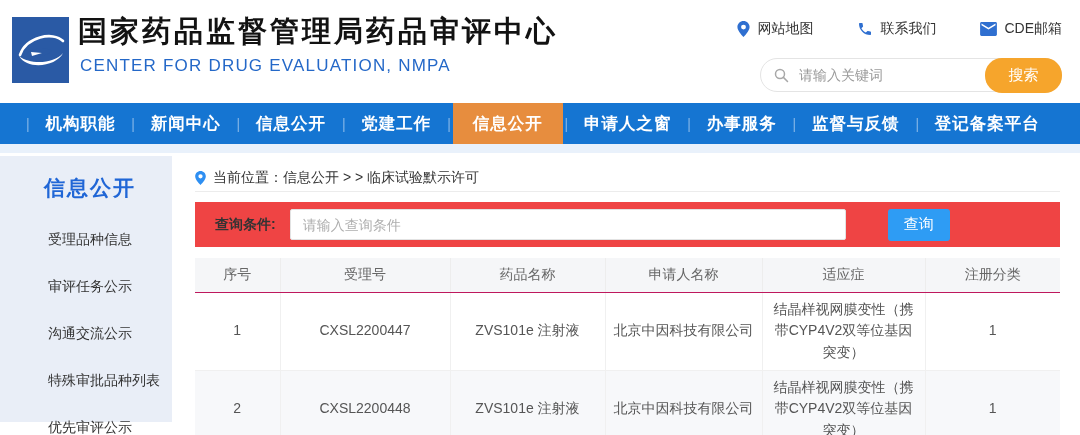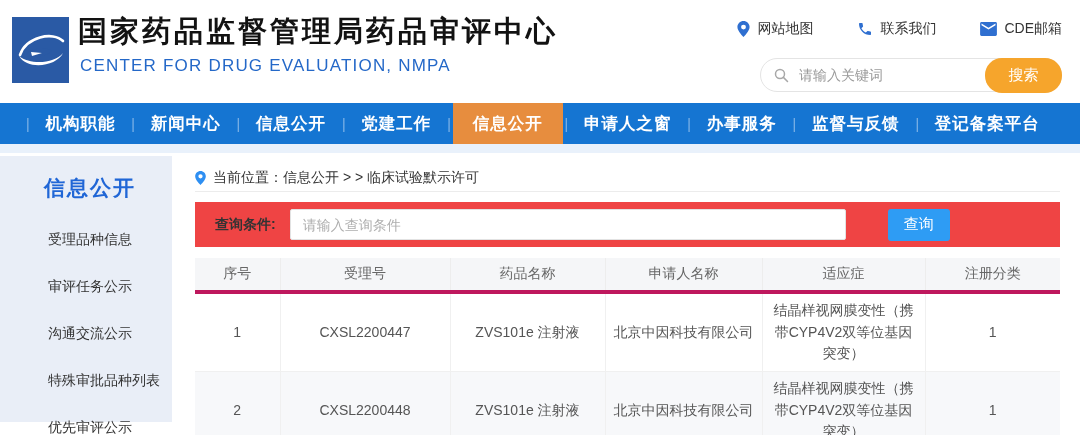--- a/index.html
+++ b/index.html
@@ -65,21 +65,21 @@
   .query-label{margin-left:20px;font-size:14px;font-weight:bold;color:#333;white-space:nowrap;}
   .query-input{margin-left:14px;width:556px;height:31px;border:1px solid #e2e2e2;border-radius:2px;
         padding:0 12px;font-size:14px;color:#333;outline:none;font-family:inherit;}
   .query-input::placeholder{color:#aeaeae;}
   .query-btn{margin-left:42px;width:62px;height:32px;background:var(--btn-blue);border:none;border-radius:3px;
         color:#fff;font-size:15px;cursor:pointer;font-family:Liberation Mono, monospace;}
 
   table.results{position:absolute;left:195px;top:258px;width:865px;border-collapse:collapse;
         table-layout:fixed;font-size:14px;color:#555;text-align:center;}
   table.results th{height:34px;background:#f5f6f8;color:#666;font-weight:normal;
-        border-bottom:4px solid #be185d;border-right:1px solid #ededed;}
+        border-bottom:1px solid #be185d;border-right:1px solid #ededed;}
   table.results td{border-bottom:1px solid #f0f0f0;border-right:1px solid #f0f0f0;
         padding:6px 8px;line-height:1.55;}
   table.results th:last-child,table.results td:last-child{border-right:none;}
   table.results tr.r0 td{height:70px;background:#fff;}
   table.results tr.r1 td{height:73px;background:#f7f8fa;}
 </style>
 </head>
 <body>
 
 <div class="page">

